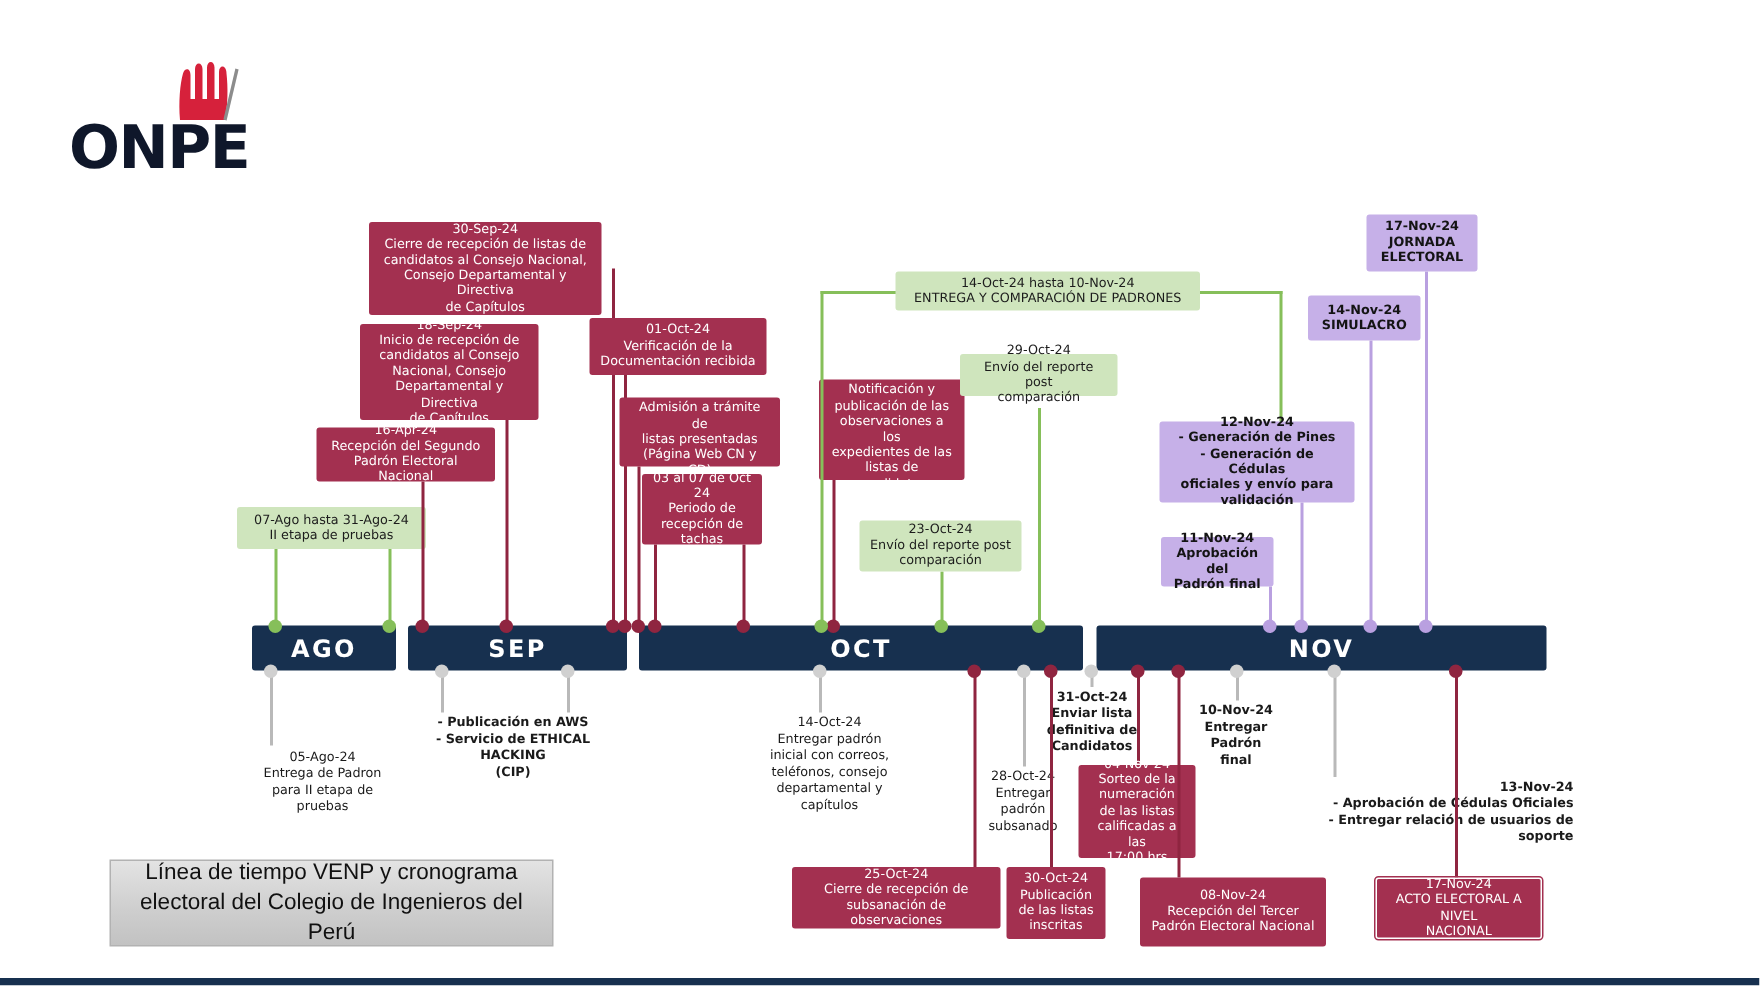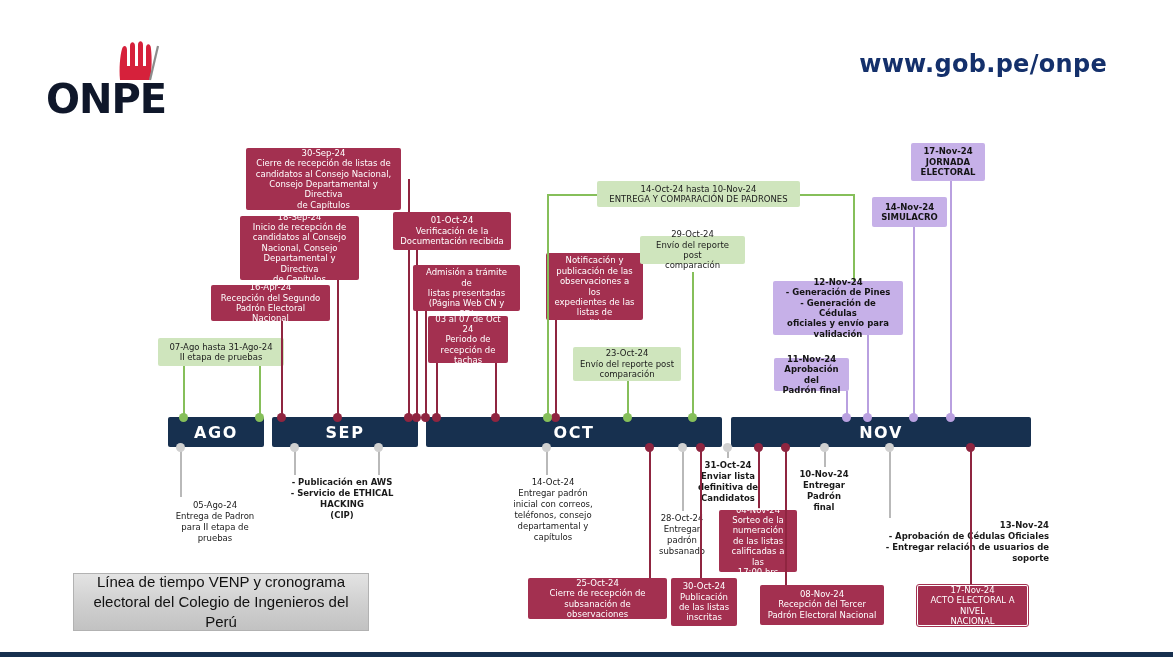--- a/index.html
+++ b/index.html
@@ -89,21 +89,20 @@
 <div id="stage">
 
   <div class="logo">
     <svg class="logo-mark" viewBox="0 0 52 46">
       <path d="M6 40 C5 28 6 16 8 9 C9 5 13 5 13 10 L13 26 L16 26 L16 6 C16 1 21 1 21 6 L21 26 L24 26 L24 5 C24 0 29 0 29 5 L29 26 L32 26 L32 8 C32 3 37 3 37 9 C38 18 38 30 36 40 Z" fill="#d6213b"></path>
       <path d="M36 40 L44 6" stroke="#8c8c8c" stroke-width="2.2" fill="none"></path>
     </svg>
     <div class="logo-word">ONPE</div>
   </div>
 
-  <div class="url">www.gob.pe/onpe</div>
 
   <div id="layer">
       <div class="monthbar" style="left: 168px; top: 417px; width: 96px; height: 30px;">
         <span>AGO</span>
       </div>
       <div class="monthbar" style="left: 272px; top: 417px; width: 146px; height: 30px;">
         <span>SEP</span>
       </div>
       <div class="monthbar" style="left: 426px; top: 417px; width: 296px; height: 30px;">
         <span>OCT</span>
@@ -299,21 +298,21 @@
       <div class="stem" style="left: 700px; top: 447px; height: 131px; background: rgb(143, 37, 64);"></div>
       <div class="pin" style="left: 696.3px; top: 443px; background: rgb(143, 37, 64);"></div>
       <div class="card red" style="left: 671px; top: 578px; width: 66px; height: 48px;">
         <div class="txt">30-Oct-24
 Publicación
 de las listas
 inscritas</div>
       </div>
       <div class="stem" style="left: 785px; top: 447px; height: 138px; background: rgb(143, 37, 64);"></div>
       <div class="pin" style="left: 781.3px; top: 443px; background: rgb(143, 37, 64);"></div>
-      <div class="card red" style="left: 760px; top: 585px; width: 124px; height: 40px; align-items: flex-end;">
+      <div class="card red" style="left: 760px; top: 585px; width: 124px; height: 46px;">
         <div class="txt">08-Nov-24
 Recepción del Tercer
 Padrón Electoral Nacional</div>
       </div>
       <div class="stem" style="left: 970px; top: 447px; height: 138px; background: rgb(143, 37, 64);"></div>
       <div class="pin" style="left: 966.3px; top: 443px; background: rgb(143, 37, 64);"></div>
       <div class="card final" style="left: 917px; top: 585px; width: 111px; height: 41px;">
         <div class="txt">17-Nov-24
 ACTO ELECTORAL A NIVEL
 NACIONAL</div>

